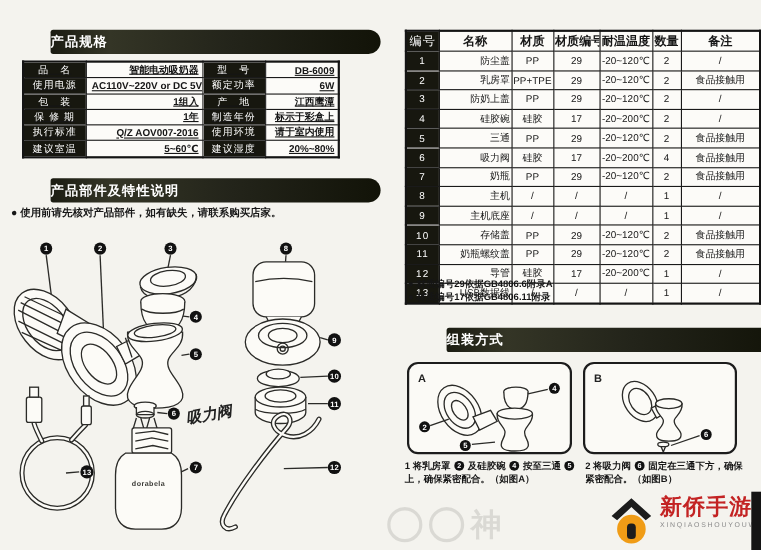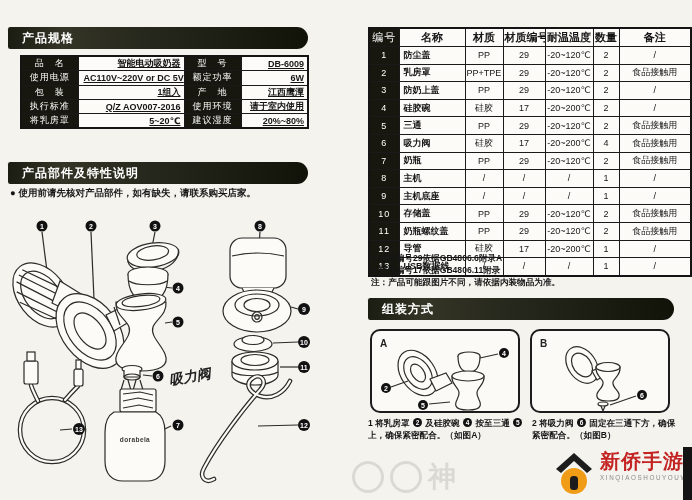--- a/index.html
+++ b/index.html
@@ -3,31 +3,31 @@
 <meta charset="utf-8">
 <style>
   html,body{margin:0;padding:0;}
   body{background:#e8e7e2;font-family:"Liberation Sans","DejaVu Sans",sans-serif;}
   .page{position:relative;width:692px;height:500px;background:#f4f3ee;overflow:hidden;margin:0 auto;
         color:#161616;}
   
   .bar{position:absolute;height:22px;box-sizing:border-box;
        background:linear-gradient(90deg,#1b1c12 0%,#343526 18%,#23241a 55%,#121308 100%);
        border-radius:3px 14px 14px 3px;color:#fff;font-size:12px;font-weight:bold;
-       line-height:22px;padding-left:14px;letter-spacing:1px;}
+       line-height:22px;letter-spacing:1px;margin-left:38px;}
   
   table{border-collapse:collapse;table-layout:fixed;}
   td,th{border:1px solid #1a1a1a;font-size:9px;overflow:hidden;white-space:nowrap;}
   .spec{position:absolute;left:20px;top:55px;width:287px;border:2px solid #141414;text-decoration:underline;}
   .spec td{height:13.3px;padding:0 3px;background:#fcfbf8;}
   .spec td:nth-child(2),.spec td:nth-child(4){text-align:right;font-weight:bold;padding-left:5px;}
   .parts{position:absolute;left:368px;top:27px;width:322px;border:2px solid #141414;}
   .parts th{height:14.5px;background:#fcfbf8;font-size:11px;margin-left:12px;}
   .parts td{height:14.6px;text-align:center;background:#fcfbf8;}
-  .parts td:nth-child(2){text-align:left;padding-left:4px;font-weight:bold;}
+  .parts td:nth-child(2){text-align:right;padding-left:4px;font-weight:normal;}
   td.dk,th.dk{background:#17170f !important;color:#fff;font-weight:normal;text-align:center;letter-spacing:1px;}
   
   .note-left{position:absolute;left:10px;top:187px;font-size:9.5px;font-weight:bold;}
   .notes-right{position:absolute;left:371px;top:253px;font-size:8.6px;font-weight:bold;line-height:1.38;}
   .notes-right div{white-space:nowrap;}
   
   .panel{position:absolute;top:329px;height:84px;border:2px solid #1c1c1c;border-radius:10px;
          background:#fbfaf6;box-sizing:border-box;}
   .panel-a{left:370px;width:150px;}
   .panel-b{left:530px;width:140px;}
@@ -83,28 +83,34 @@
           <td class="dk">额定功率</td>
           <td>6W</td>
         </tr>
         <tr>
           <td class="dk">包　装</td>
           <td>1组入</td>
           <td class="dk">产　地</td>
           <td>江西鹰潭</td>
         </tr>
         <tr>
+          <td class="dk">保 修 期</td>
+          <td>1年</td>
+          <td class="dk">制造年份</td>
+          <td>标示于彩盒上</td>
+        </tr>
+        <tr>
           <td class="dk">执行标准</td>
           <td>Q/Z AOV007-2016</td>
           <td class="dk">使用环境</td>
           <td>请于室内使用</td>
         </tr>
         <tr>
-          <td class="dk">将乳房罩</td>
-          <td>5~20℃</td>
+          <td class="dk">建议室温</td>
+          <td>5~60℃</td>
           <td class="dk">建议湿度</td>
           <td>20%~80%</td>
         </tr>
       </tbody>
   </table>
 
   <div class="bar" style="left:8px;top:162px;width:300px;">产品部件及特性说明</div>
 
   <div class="note-left">● 使用前请先核对产品部件，如有缺失，请联系购买店家。</div>
 
@@ -386,21 +392,20 @@
           <td>/</td>
           <td>1</td>
           <td>/</td>
         </tr>
       </tbody>
   </table>
 
   <div class="notes-right">
     <div>● 材质编号29依据GB4806.6附录A</div>
     <div>● 材质编号17依据GB4806.11附录</div>
-    <div>注：产品可能跟图片不同，请依据内装物品为准。</div>
   </div>
 
   <div class="bar" style="left:368px;top:298px;width:306px;font-family:Liberation Serif, serif;">组装方式</div>
 
   <div class="panel panel-a">
     <svg width="146" height="80" viewBox="0 0 146 80">
       <text class="plabel" x="8" y="16">A</text>
       <g transform="rotate(-35 46 42)">
         <ellipse class="fl" cx="46" cy="42" rx="17" ry="25"></ellipse>
         <ellipse class="ln" cx="46" cy="42" rx="12" ry="18"></ellipse>

